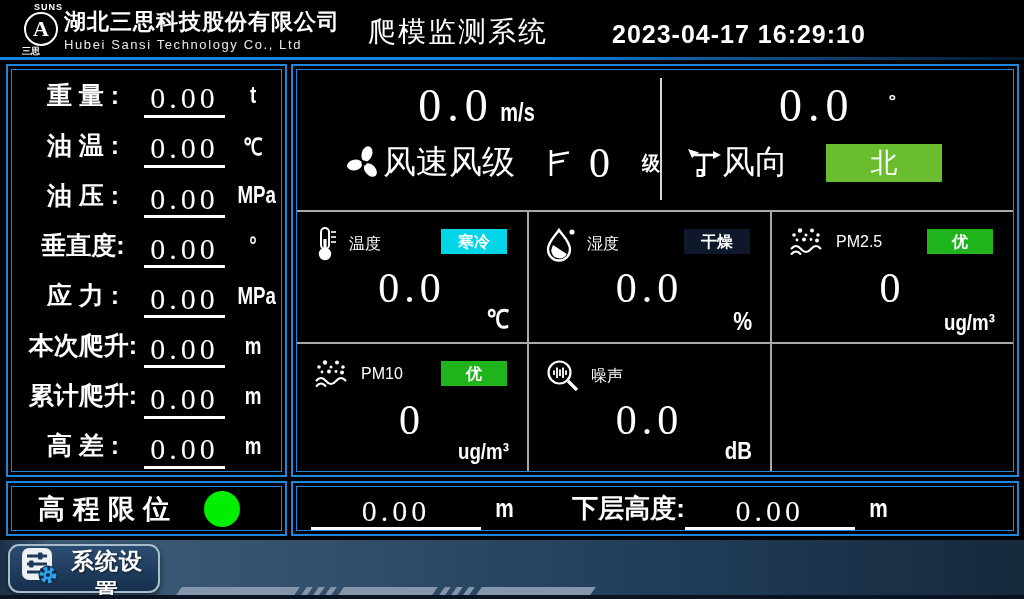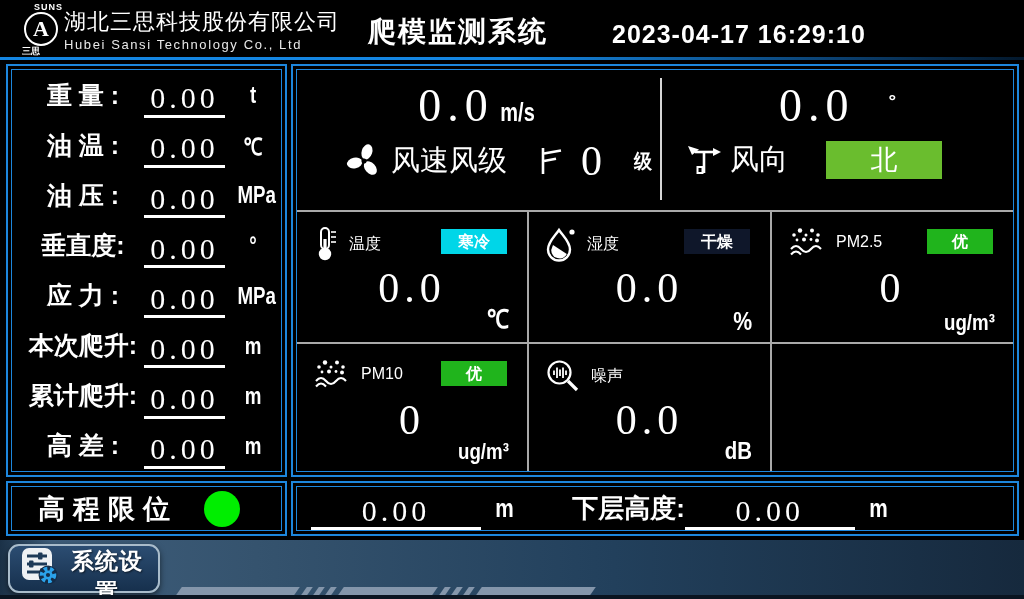--- a/index.html
+++ b/index.html
@@ -12,24 +12,24 @@
 
   
   .header { position:absolute; top:0; left:0; width:100%; height:57px; background:#000; }
   .logo { position:absolute; left:20px; top:1px; width:62px; height:56px; }
   .logo-suns { position:absolute; left:14px; top:1px; font-size:9px; font-weight:bold; letter-spacing:1px; }
   .logo-circle { position:absolute; left:4px; top:11px; width:34px; height:34px; border:2px solid #fff; border-radius:50%;
     display:flex; align-items:center; justify-content:center; }
   .logo-letter { font-family:"Liberation Serif", serif; font-size:22px; font-weight:bold; line-height:1; }
   .logo-sansi { position:absolute; left:2px; top:44px; font-size:9px; font-weight:bold; }
   .company { position:absolute; left:64px; top:9px; }
-  .company-cn { font-size:22px; font-weight:normal; letter-spacing:1px; line-height:1.15; }
+  .company-cn { font-size:22px; font-weight:bold; letter-spacing:1px; line-height:1.15; }
   .company-en { font-size:13px; letter-spacing:1.6px; color:#e9e9e9; margin-top:3px; }
   .sys-title { position:absolute; left:353px; top:13px; width:210px; text-align:center;
-    font-size:28px; font-weight:bold; letter-spacing:2px; }
+    font-size:28px; font-weight:normal; letter-spacing:2px; }
   .datetime { position:absolute; left:612px; top:20px; font-size:25px; font-weight:bold; letter-spacing:1px; }
   .header-line { position:absolute; top:57px; left:0; width:100%; height:3px;
     background:linear-gradient(90deg,#1486e2 0%,#1486e2 50%,#0b4070 82%,#03182c 100%); }
 
   
   .panel { position:absolute; background:#000; border:2px solid #1d87dd; padding:3px; }
   .panel-inner { width:100%; height:100%; border:1px solid #1d87dd; position:relative; overflow:hidden; }
 
   .left-panel   { left:6px;   top:64px;  width:281px; height:413px; }
   .elev-panel   { left:6px;   top:481px; width:281px; height:55px; }
@@ -56,21 +56,21 @@
   .wind-half-l { position:absolute; left:0; top:0; width:363px; height:140px; }
   .wind-half-r { position:absolute; left:365px; top:0; right:0; height:140px; }
   .wind-divider { position:absolute; left:363px; top:8px; width:2px; height:122px; background:#d6d6d6; }
   .wind-val-row { display:flex; justify-content:center; align-items:baseline; padding-top:12px; }
   .big-val { font-family:"Liberation Serif", serif; font-size:46px; letter-spacing:6px; line-height:1.05; }
   .big-unit { font-weight:bold; font-size:25px; display:inline-block; transform:scaleX(0.8); margin-left:2px; }
   .wd-degree { font-size:19px; font-weight:bold; margin-left:34px; align-self:flex-start; margin-top:8px; }
   .wind-sub-row { display:flex; align-items:center; margin-top:10px; }
   .wind-half-l .wind-sub-row { padding-left:48px; }
   .wind-half-r .wind-sub-row { padding-left:24px; }
-  .wind-name { font-size:29px; margin-left:8px;text-align:right; }
+  .wind-name { font-size:33px; margin-left:0; }
   .barb { margin-left:30px; }
   .level-val { font-family:"Liberation Serif", serif; font-size:42px; line-height:1; margin-left:18px; }
   .level-unit { font-size:18px; font-weight:bold; margin-left:32px; transform:scaleY(1.1); }
   .dir-btn { width:116px; height:38px; margin-left:38px; border:none; cursor:pointer;
     color:#fff; font-family:"Liberation Serif", serif; font-size:27px; line-height:38px; text-align:center; }
 
   
   .sgrid { position:absolute; top:140px; left:0; right:0; bottom:0;
     display:grid; grid-template-columns:230px 241px 1fr; grid-template-rows:130px 1fr;
     gap:2px; background:#a9a9a9; border-top:2px solid #a9a9a9; }

